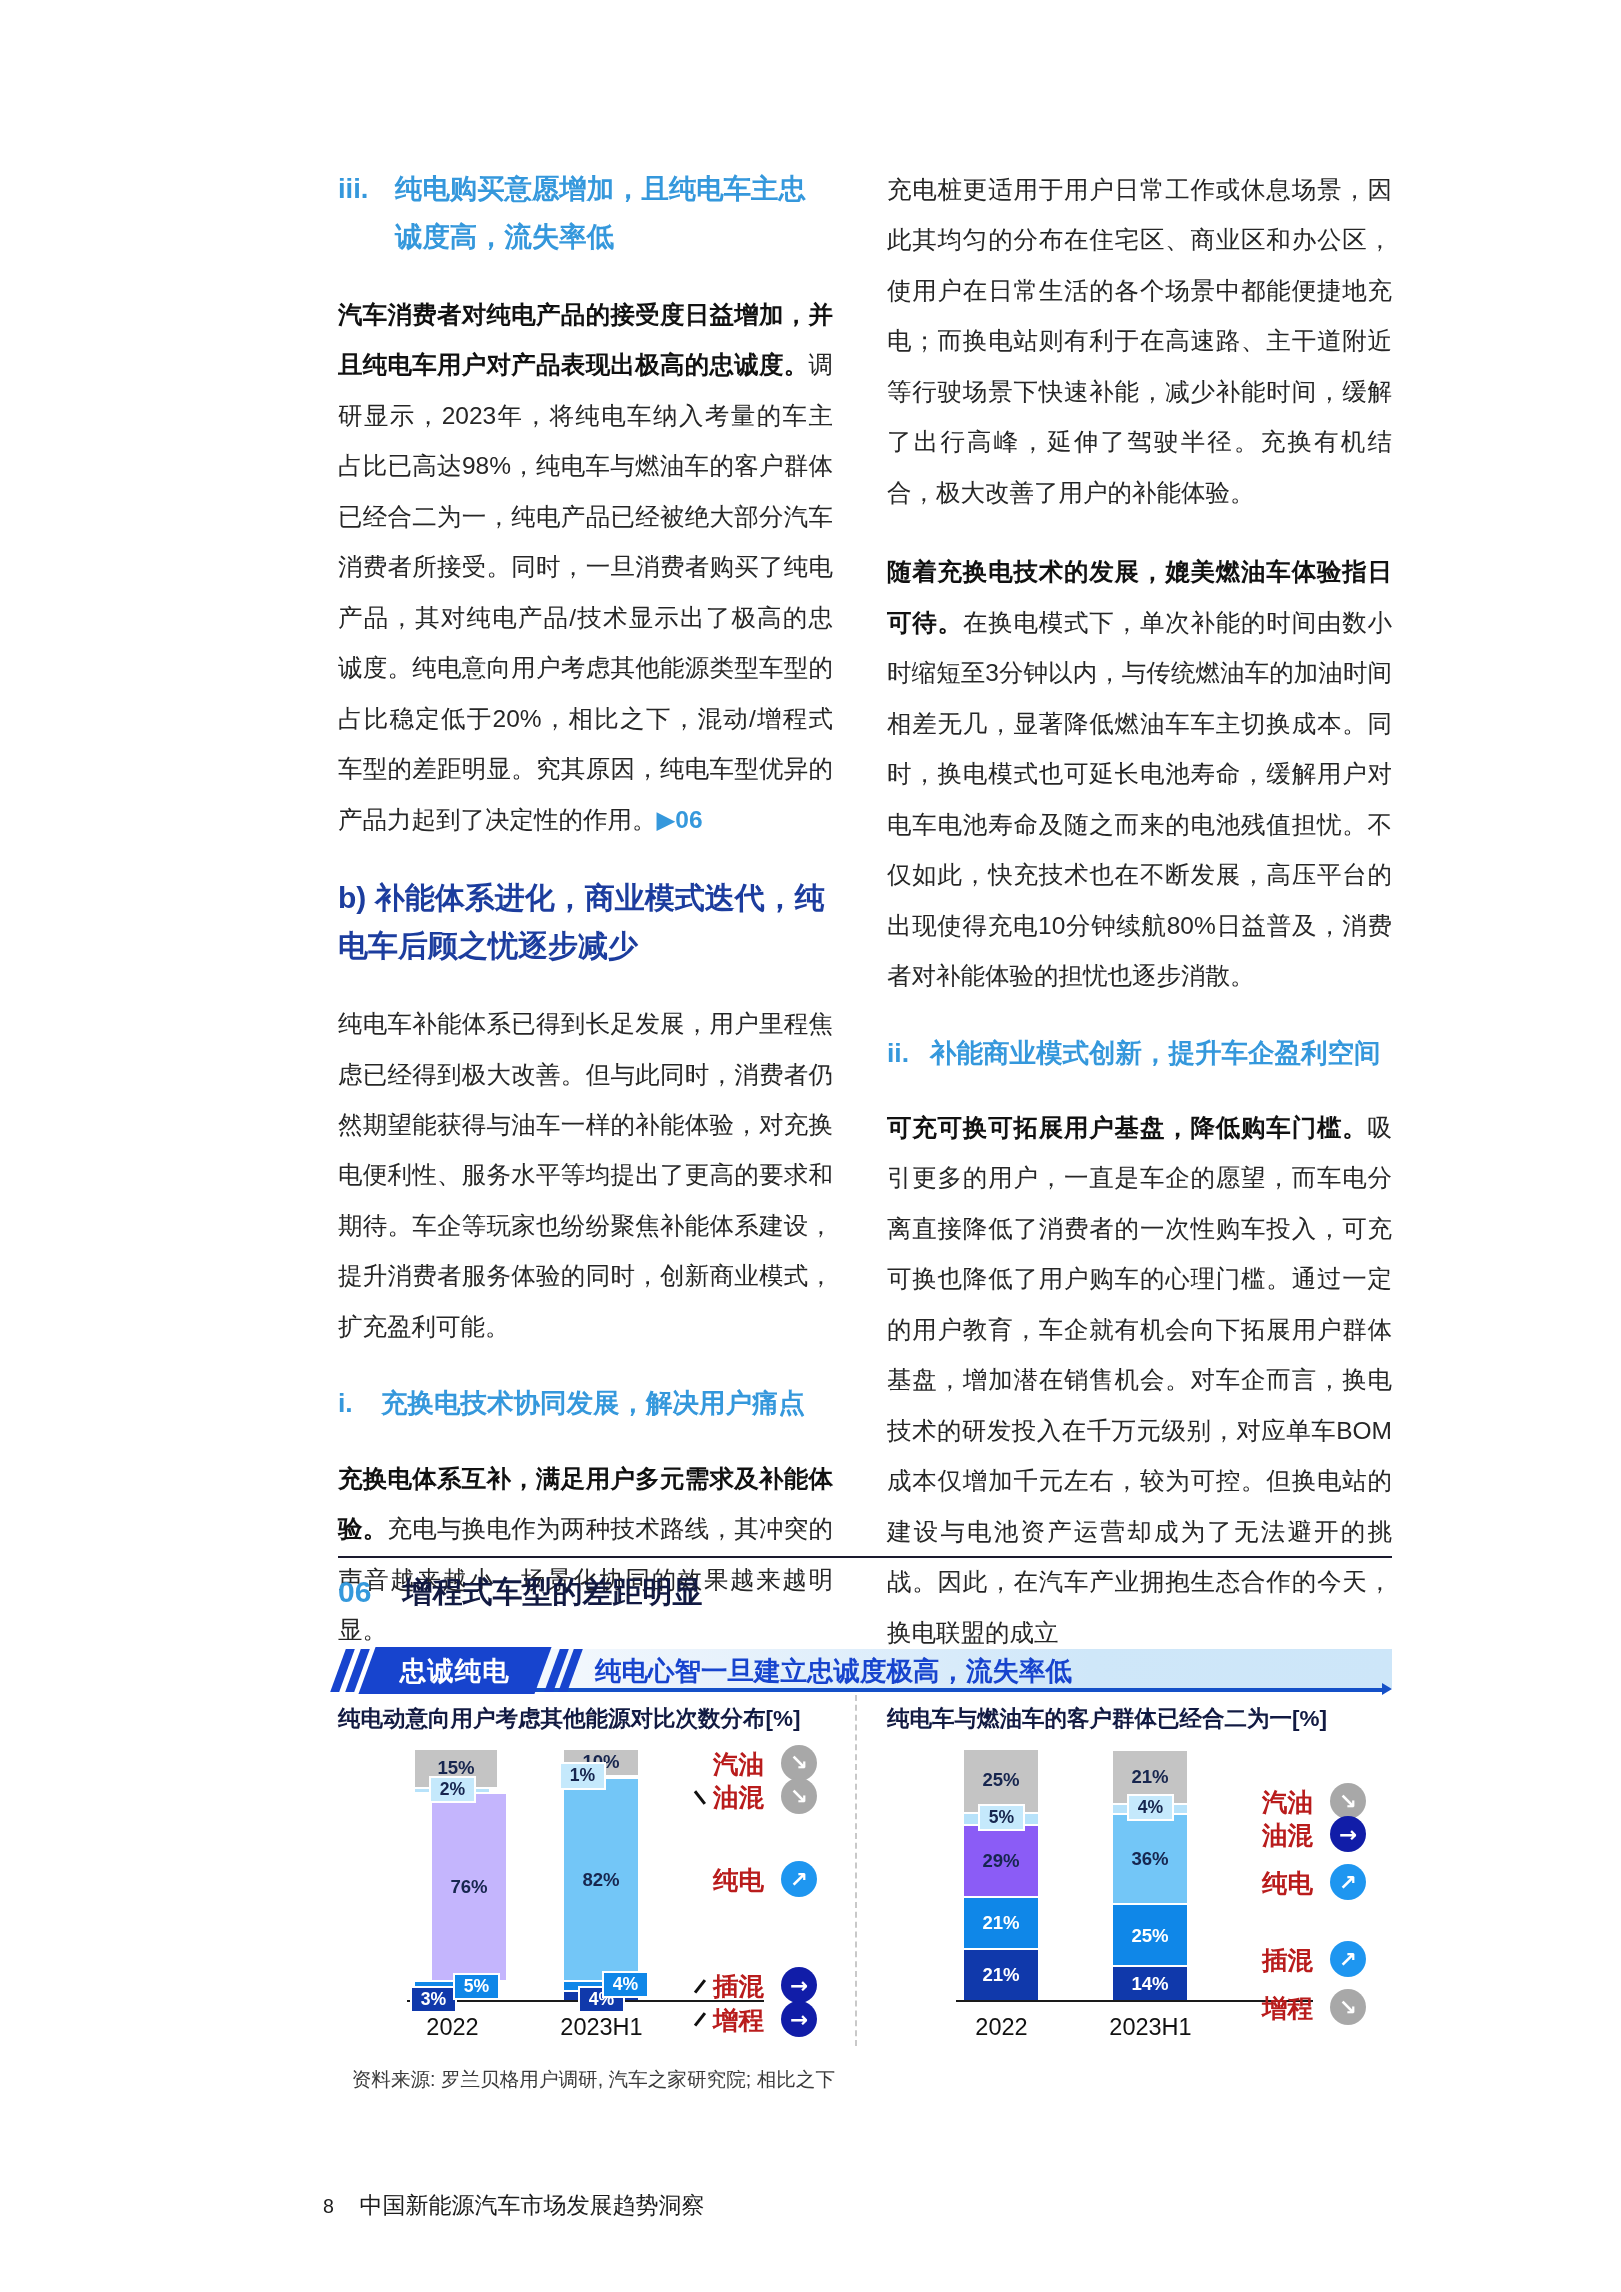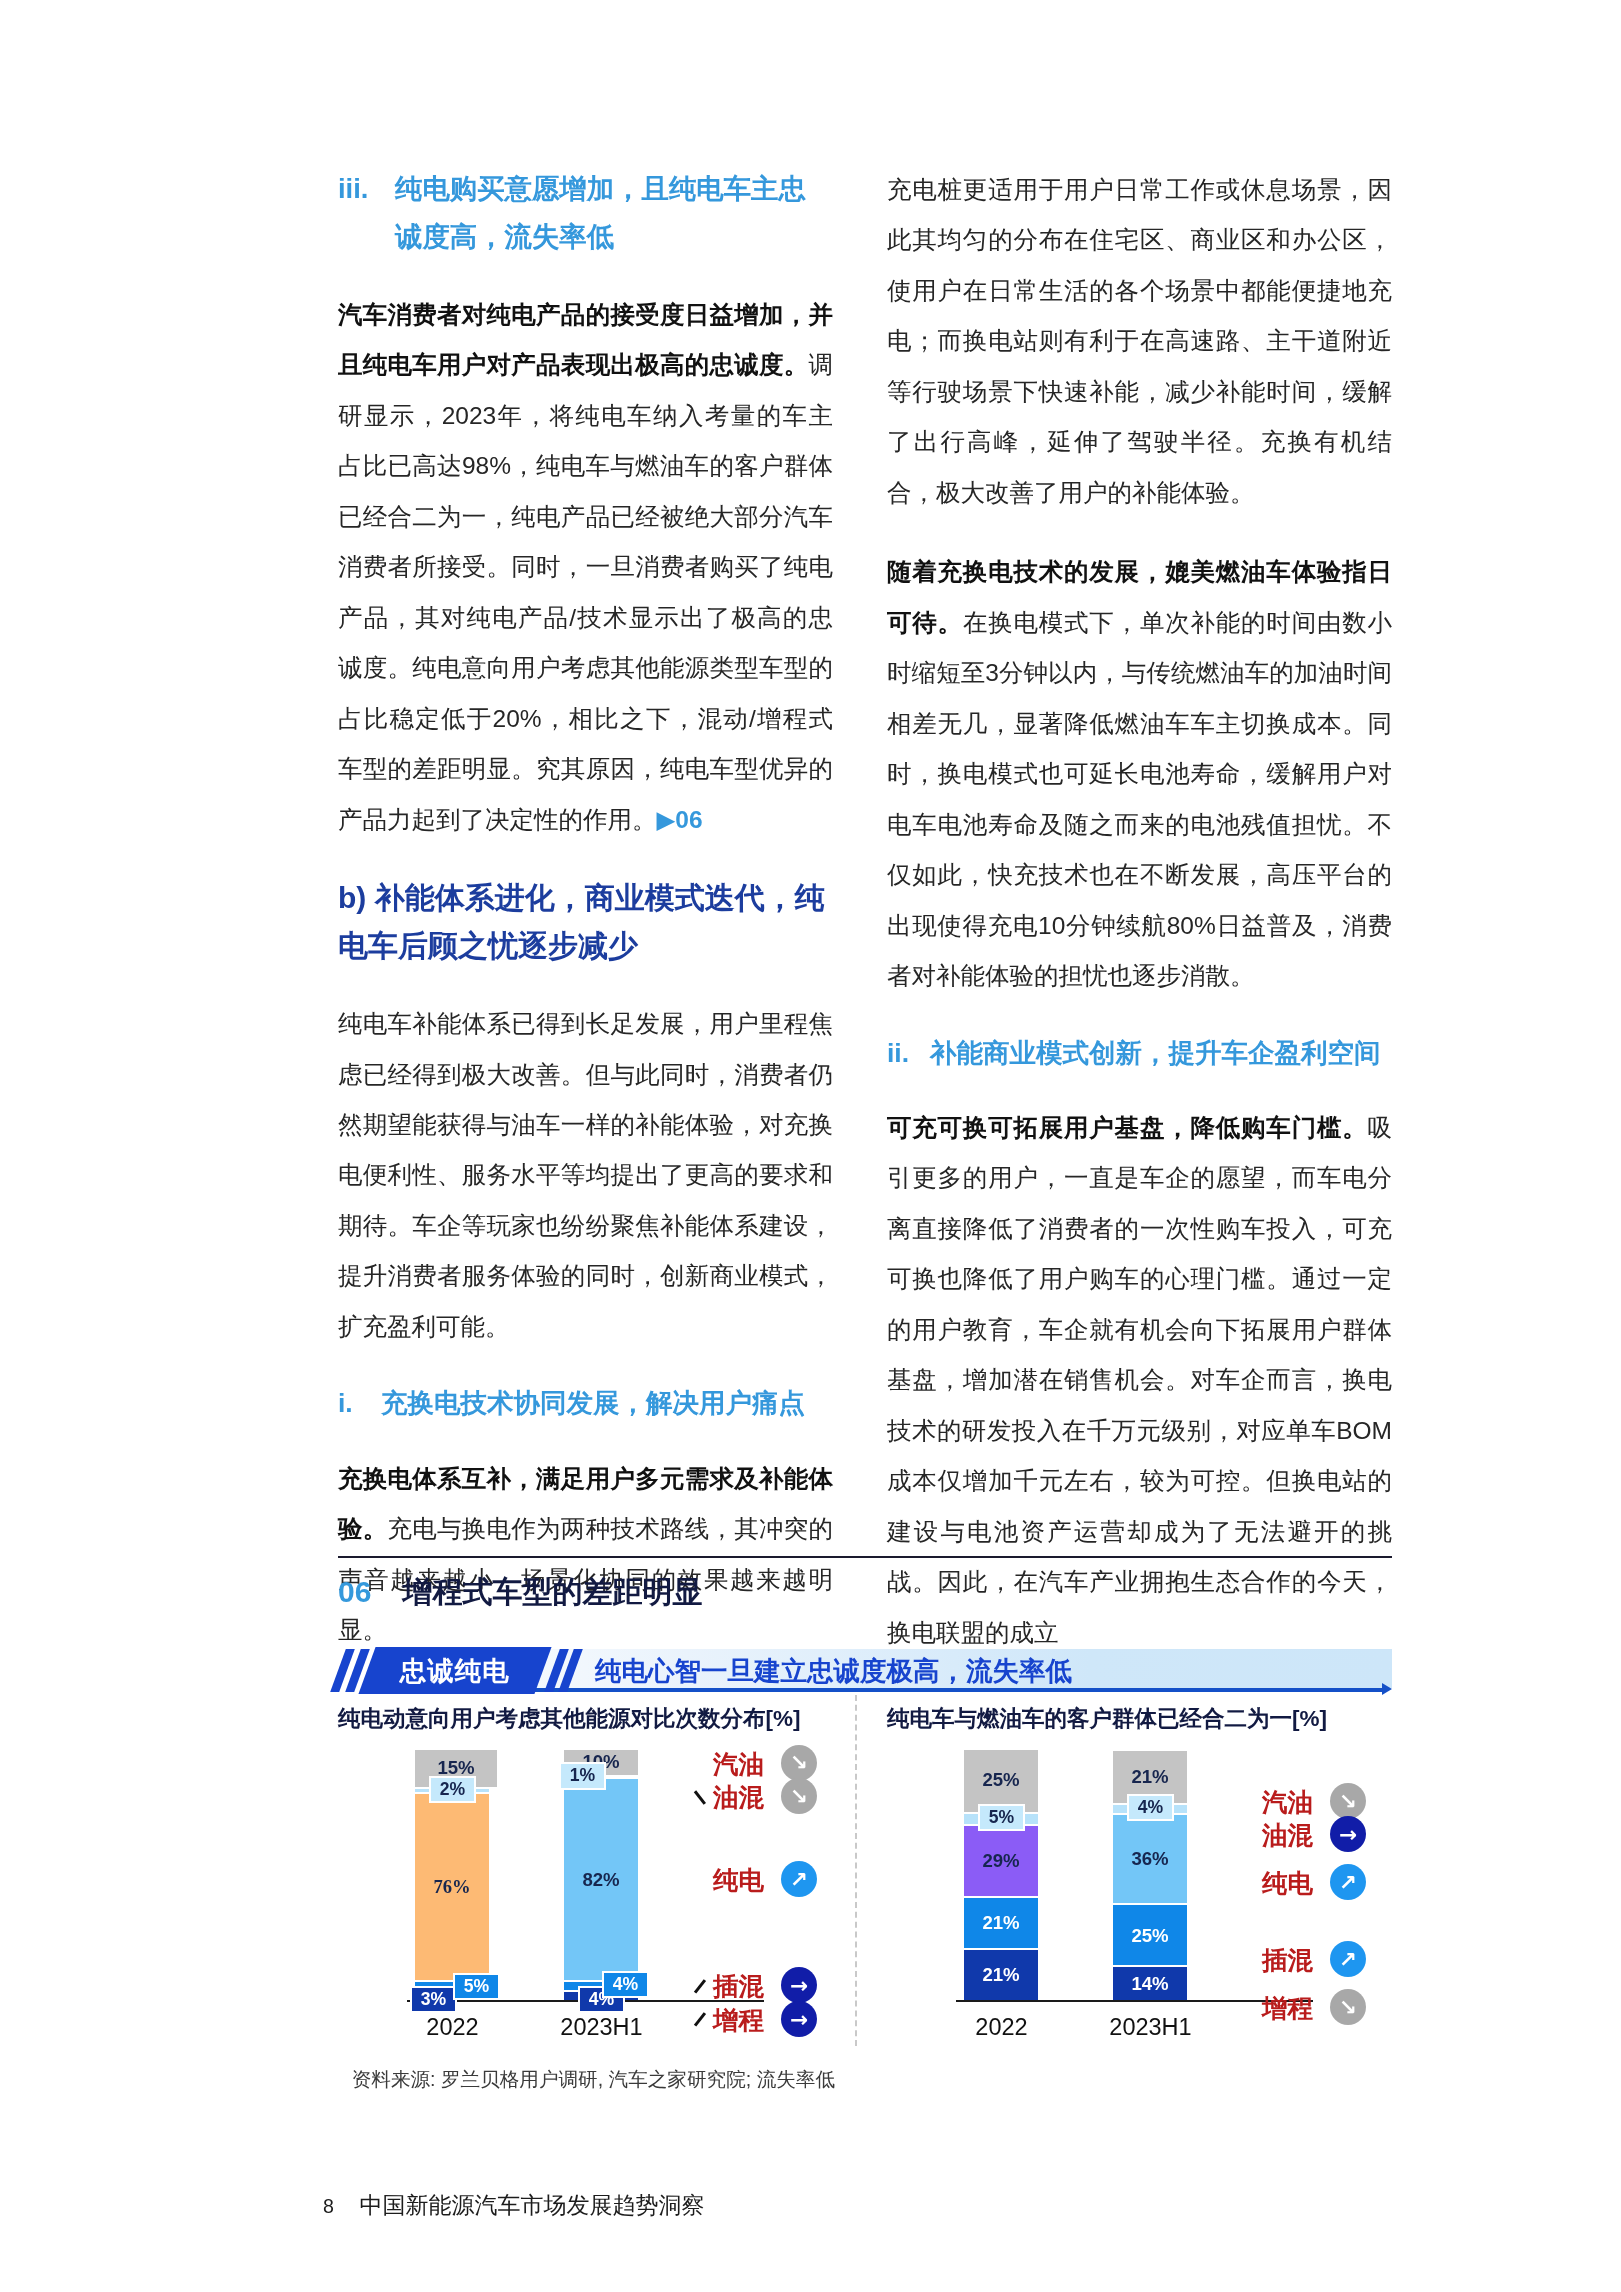--- a/index.html
+++ b/index.html
@@ -116,21 +116,21 @@
   </div>
   <div class="charts">
     <div class="chart chart-0">
       <div class="chart-title">纯电动意向用户考虑其他能源对比次数分布[%]</div>
       <div class="plot">
           <div class="axis-line" style="left: 69px; width: 357px;"></div>
           <div class="seg" style="left: 77px; width: 74px; bottom: 0px; height: 7.4px; background: rgb(16, 57, 171); border-top: 2px solid rgb(255, 255, 255);"></div>
           <div class="chip" style="left: 72px; top: 236px; background: rgb(16, 57, 171); color: rgb(255, 255, 255);">3%</div>
           <div class="seg" style="left: 77px; width: 74px; bottom: 7.4px; height: 12.4px; background: rgb(15, 135, 232); border-top: 2px solid rgb(255, 255, 255);"></div>
           <div class="chip" style="left: 115px; top: 223px; background: rgb(15, 135, 232); color: rgb(255, 255, 255);">5%</div>
-          <div class="seg" style="left: 77px; width: 74px; bottom: 20px; height: 188px; background: #fdba74; border-top: 2px solid rgb(255, 255, 255); font-family: Liberation Serif, serif;">
+          <div class="seg" style="left: 94px; width: 74px; bottom: 20px; height: 188px; background: #c4b5fd; border-top: 2px solid rgb(255, 255, 255);">
             <div class="seg-label" style="top: 82px; color: rgb(23, 38, 79);">76%</div>
           </div>
           <div class="seg" style="left: 77px; width: 74px; bottom: 208px; height: 5px; background: rgb(183, 226, 250); border-top: 2px solid rgb(255, 255, 255);"></div>
           <div class="chip" style="left: 91px; top: 26px; background: rgb(197, 233, 252); color: rgb(23, 38, 79);">2%</div>
           <div class="seg" style="left: 77px; width: 82px; bottom: 213px; height: 37px; background: rgb(196, 196, 196);">
             <div class="seg-label" style="top: 6.8px; color: rgb(23, 38, 79);">15%</div>
           </div>
           <div class="cat-label" style="left: 46px; top: 264px;">2022</div>
           <div class="seg" style="left: 226px; width: 74px; bottom: 0px; height: 10px; background: rgb(16, 57, 171); border-top: 2px solid rgb(255, 255, 255);"></div>
           <div class="chip" style="left: 240px; top: 236px; background: rgb(16, 57, 171); color: rgb(255, 255, 255);">4%</div>
@@ -201,20 +201,20 @@
           <div class="legend-icon" style="left: 443px; top: 66px; background: rgb(17, 29, 168);">→</div>
           <div class="legend-label" style="left: 375px; top: 116px;">纯电</div>
           <div class="legend-icon" style="left: 443px; top: 114px; background: rgb(30, 150, 240);">↗</div>
           <div class="legend-label" style="left: 375px; top: 193px;">插混</div>
           <div class="legend-icon" style="left: 443px; top: 191px; background: rgb(30, 150, 240);">↗</div>
           <div class="legend-label" style="left: 375px; top: 241px;">增程</div>
           <div class="legend-icon" style="left: 443px; top: 239px; background: rgb(168, 168, 168);">↘</div>
         </div>
     </div>
   </div>
-  <div class="source">资料来源: 罗兰贝格用户调研, 汽车之家研究院; 流失率低</div>
+  <div class="source">资料来源: 罗兰贝格用户调研, 汽车之家研究院; 相比之下</div>
 </div>
 
 <div class="footer">
   <span class="pnum">8</span>
   <span class="ftitle">中国新能源汽车市场发展趋势洞察</span>
 </div>
 
 
 </body></html>

